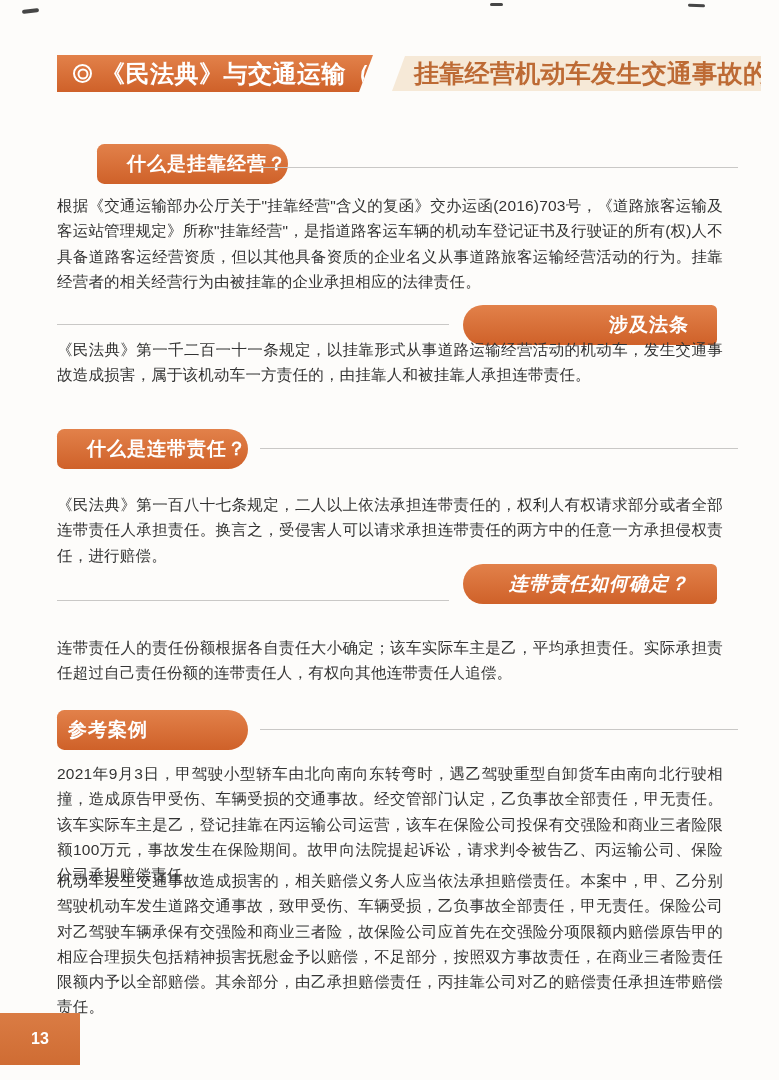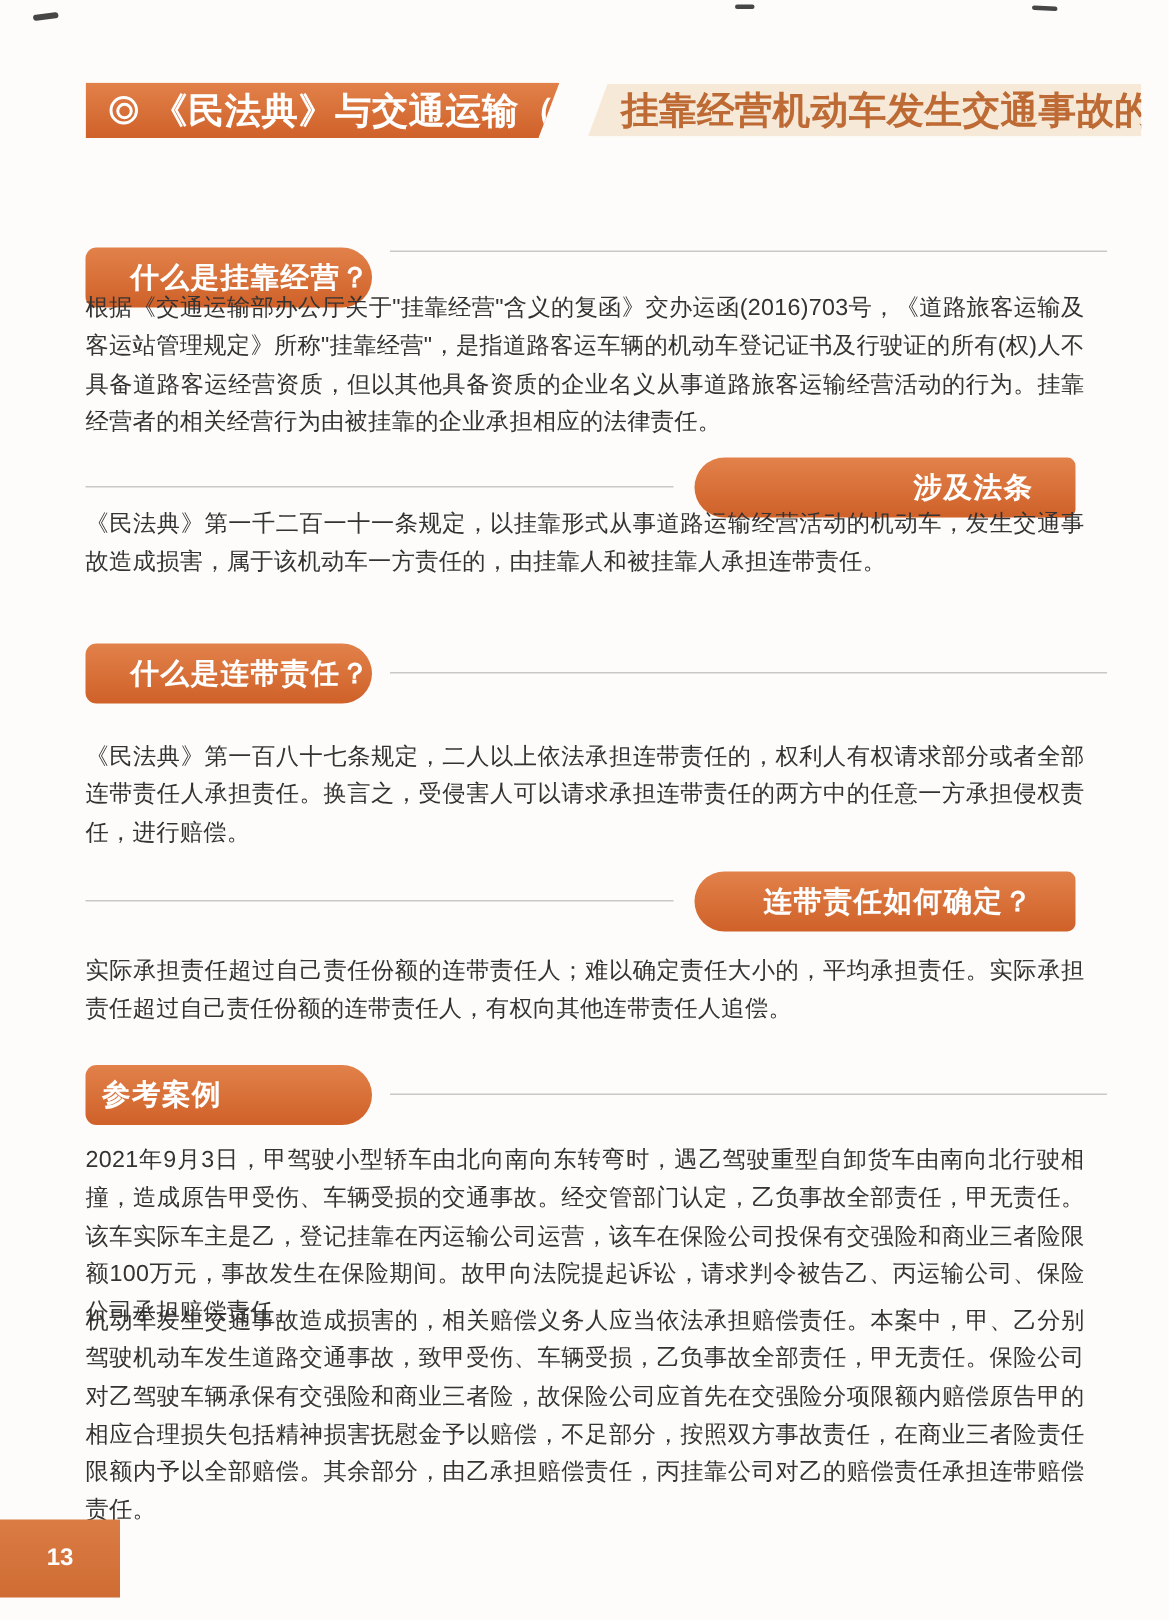--- a/index.html
+++ b/index.html
@@ -106,35 +106,35 @@
   <div class="artifact a3"></div>
 
   <div class="banner-left">
     <span class="ring-icon"></span>
     <span>《民法典》与交通运输（十）</span>
   </div>
   <div class="banner-right">
     <span>挂靠经营机动车发生交通事故的责任承担</span>
   </div>
 
-  <div class="badge left" style="top:165px;">什么是挂靠经营？</div>
+  <div class="badge left" style="top:144px;margin-left:40px;">什么是挂靠经营？</div>
   <div class="rule after-left" style="top:167px;"></div>
   <div class="para" style="top:193px;">根据《交通运输部办公厅关于"挂靠经营"含义的复函》交办运函(2016)703号，《道路旅客运输及客运站管理规定》所称"挂靠经营"，是指道路客运车辆的机动车登记证书及行驶证的所有(权)人不具备道路客运经营资质，但以其他具备资质的企业名义从事道路旅客运输经营活动的行为。挂靠经营者的相关经营行为由被挂靠的企业承担相应的法律责任。</div>
 
   <div class="rule before-right" style="top:324px;"></div>
   <div class="badge right" style="top:305px;">涉及法条</div>
   <div class="para" style="top:337px;">《民法典》第一千二百一十一条规定，以挂靠形式从事道路运输经营活动的机动车，发生交通事故造成损害，属于该机动车一方责任的，由挂靠人和被挂靠人承担连带责任。</div>
 
   <div class="badge left" style="top:429px;">什么是连带责任？</div>
   <div class="rule after-left" style="top:448px;"></div>
   <div class="para" style="top:492px;">《民法典》第一百八十七条规定，二人以上依法承担连带责任的，权利人有权请求部分或者全部连带责任人承担责任。换言之，受侵害人可以请求承担连带责任的两方中的任意一方承担侵权责任，进行赔偿。</div>
 
   <div class="rule before-right" style="top:600px;"></div>
-  <div class="badge right" style="top:581px;">连带责任如何确定？</div>
-  <div class="para" style="top:635px;">实际承担责任超过自己责任份额的连带责任人；难以确定责任大小的，平均承担责任。实际承担责任超过自己责任份额的连带责任人，有权向其他连带责任人追偿。</div>
+  <div class="badge right" style="top:564px;font-style:italic;">连带责任如何确定？</div>
+  <div class="para" style="top:635px;">连带责任人的责任份额根据各自责任大小确定；该车实际车主是乙，平均承担责任。实际承担责任超过自己责任份额的连带责任人，有权向其他连带责任人追偿。</div>
 
   <div class="badge left" style="top:710px;padding-left:11px;">参考案例</div>
   <div class="rule after-left" style="top:729px;"></div>
   <div class="para" style="top:761px;">2021年9月3日，甲驾驶小型轿车由北向南向东转弯时，遇乙驾驶重型自卸货车由南向北行驶相撞，造成原告甲受伤、车辆受损的交通事故。经交管部门认定，乙负事故全部责任，甲无责任。该车实际车主是乙，登记挂靠在丙运输公司运营，该车在保险公司投保有交强险和商业三者险限额100万元，事故发生在保险期间。故甲向法院提起诉讼，请求判令被告乙、丙运输公司、保险公司承担赔偿责任。</div>
   <div class="para" style="top:868px;">机动车发生交通事故造成损害的，相关赔偿义务人应当依法承担赔偿责任。本案中，甲、乙分别驾驶机动车发生道路交通事故，致甲受伤、车辆受损，乙负事故全部责任，甲无责任。保险公司对乙驾驶车辆承保有交强险和商业三者险，故保险公司应首先在交强险分项限额内赔偿原告甲的相应合理损失包括精神损害抚慰金予以赔偿，不足部分，按照双方事故责任，在商业三者险责任限额内予以全部赔偿。其余部分，由乙承担赔偿责任，丙挂靠公司对乙的赔偿责任承担连带赔偿责任。</div>
 
   <div class="page-num">
     <span>13</span>
   </div>
 

